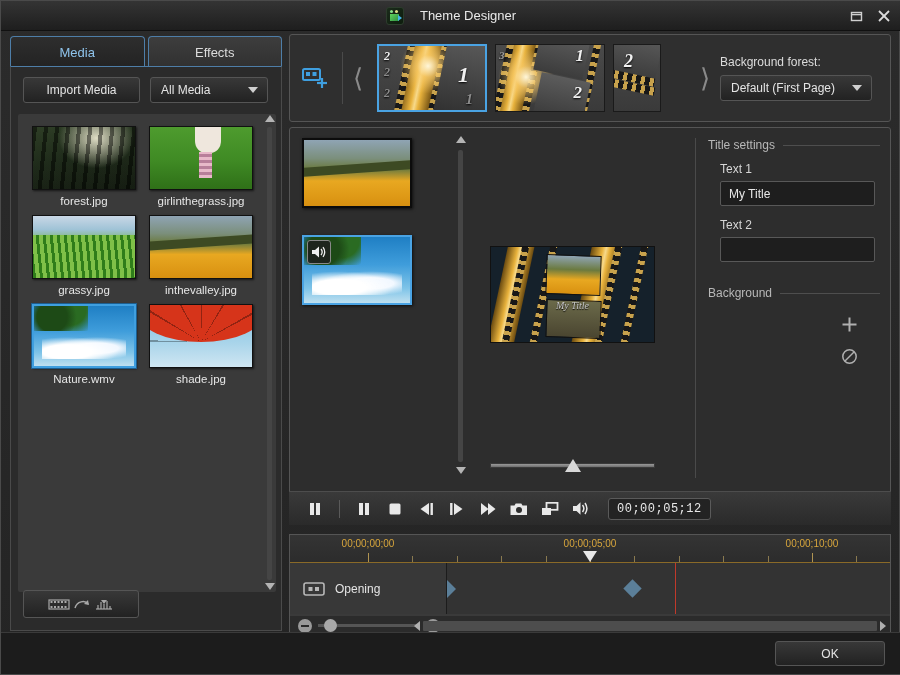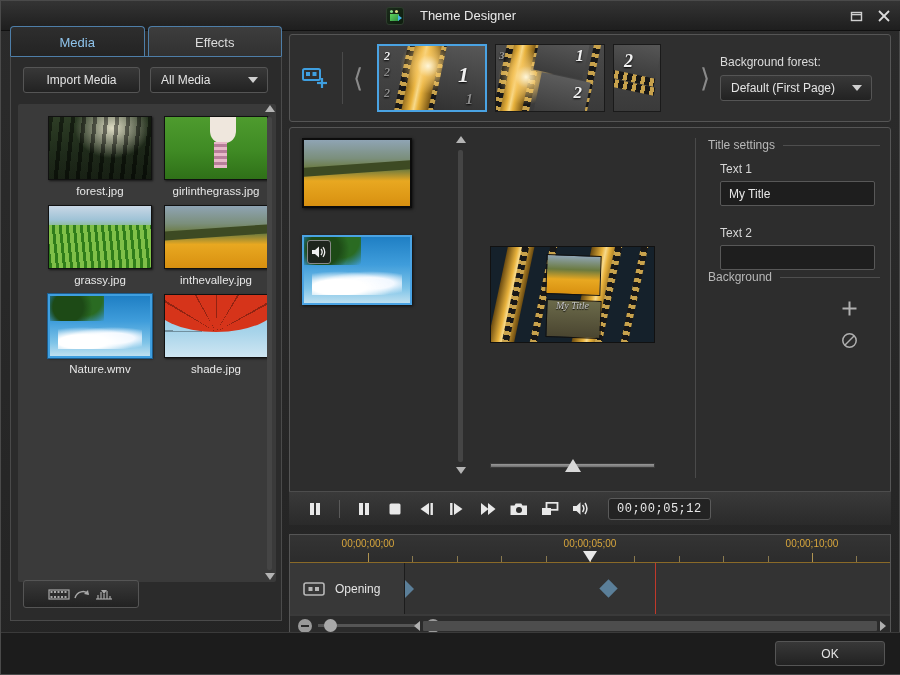--- a/index.html
+++ b/index.html
@@ -51,21 +51,21 @@
   .title-text { color: #e8e8e8; font-size: 13px; }
   .win-btns {
     position: absolute; right: 10px; top: 0; height: 30px;
     display: flex; align-items: center; gap: 14px;
   }
   .win-btn { color: #cfcfcf; font-size: 15px; line-height: 1; cursor: default; }
   .win-btn svg { display: block; }
 
   
   .left-panel {
-    position: absolute; left: 9px; top: 25px; width: 272px; height: 595px;
+    position: absolute; left: 9px; top: 35px; width: 272px; height: 595px;
   }
   .tabs { display: flex; height: 31px; gap: 3px; }
   .tab {
     flex: 1; display: flex; align-items: center; justify-content: center;
     font-size: 13px;
     border: 1px solid #4e7ea8; border-bottom: none;
     border-radius: 4px 4px 0 0;
   }
   .tab.active {
     background: linear-gradient(180deg,#2e2e2e,#232323);
@@ -108,21 +108,21 @@
   }
   .media-scroll {
     position: absolute; left: 1px; top: 47px; width: 270px; height: 478px;
     background: #3a3a3a;
     margin: 0 6px; width: 258px;
     border-radius: 2px;
     overflow: hidden;
   }
   .media-grid {
     display: grid; grid-template-columns: 1fr 1fr;
-    gap: 8px 12px; padding: 12px 22px 0 30px;
+    gap: 8px 12px; padding: 12px 22px 0 14px;
   }
   .media-item { width: 104px; }
   .thumb {
     width: 104px; height: 64px;
     border: 1px solid #111;
     position: relative; overflow: hidden;
     box-shadow: 1px 1px 2px rgba(0,0,0,.6);
   }
   .thumb.selected {
     border: 2px solid #3f9fe0;
@@ -316,21 +316,21 @@
   .playhead-marker {
     position: absolute; bottom: 0; width: 0; height: 0; margin-left: -7px;
     border-left: 7px solid transparent; border-right: 7px solid transparent;
     border-top: 11px solid #e8e8e8;
   }
   .track-row {
     position: relative; height: 52px; display: flex;
     border-bottom: 1px solid #3a3a3a;
   }
   .track-head {
-    width: 115px; background: #383838;
+    width: 157px; background: #383838;
     display: flex; align-items: center; gap: 10px; padding-left: 13px;
     border-right: 1px solid #1c1c1c;
   }
   .track-head-label { color: #e4e4e4; font-size: 12px; }
   .track-lane {
     flex: 1; position: relative; background: #333;
   }
   .kf-left {
     position: absolute; left: 0; top: 50%; transform: translateY(-50%);
     width: 0; height: 0;
@@ -732,26 +732,26 @@
       <div class="sec-head">
         <span>Title settings</span>
         <span class="rule"></span>
       </div>
 
       <div class="field-label">Text 1</div>
       <div class="field-input">
         <span>My Title</span>
       </div>
 
-      <div class="field-label" style="margin-top:20px;">Text 2</div>
+      <div class="field-label" style="margin-top:12px;">Text 2</div>
       <div class="field-input">
         <span></span>
       </div>
 
-      <div class="sec-head" style="">
+      <div class="sec-head" style="margin-top:24px;">
         <span>Background</span>
         <span class="rule"></span>
       </div>
 
       <div class="bg-actions">
         <div class="icon-btn">
           <svg width="17" height="17" viewBox="0 0 17 17">
               <line x1="8.5" y1="1.5" x2="8.5" y2="15.5" stroke="#b0b0b0" stroke-width="2"></line>
               <line x1="1.5" y1="8.5" x2="15.5" y2="8.5" stroke="#b0b0b0" stroke-width="2"></line>
             </svg>

